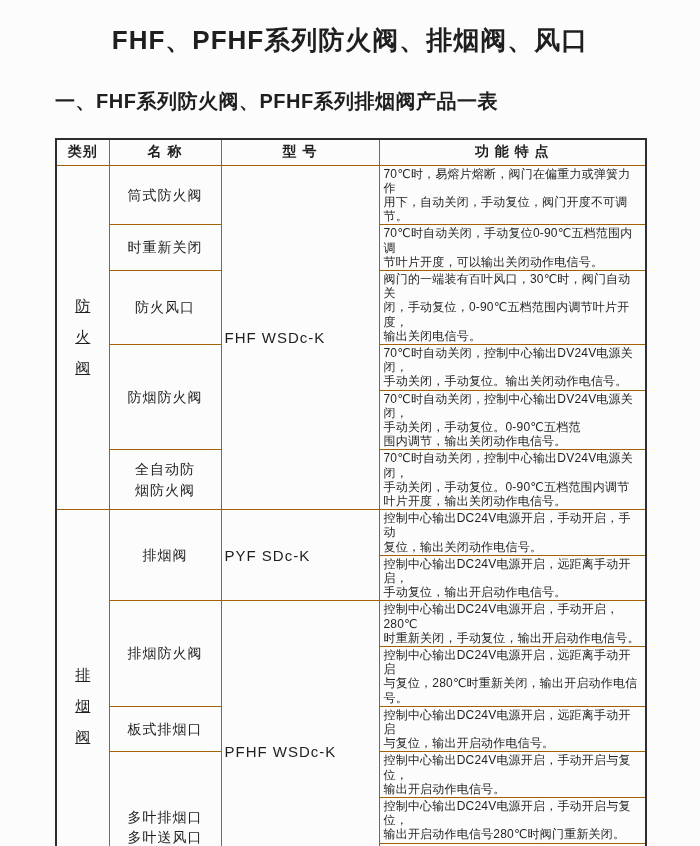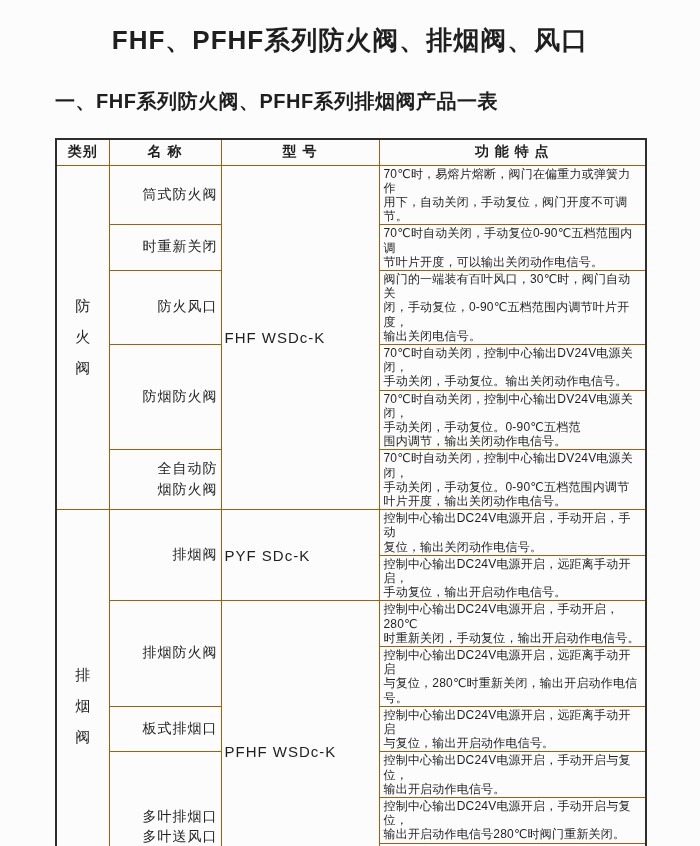--- a/index.html
+++ b/index.html
@@ -31,25 +31,25 @@
   td, th {
     border: 1px solid #a16207;
     padding: 1px 3px;
     vertical-align: middle;
     overflow: hidden;
   }
   th { font-size: 14px; font-weight: 600; letter-spacing: 1px; }
   td.cat { text-align: center; font-size: 15px; }
   td.cat .vtext {
     display: inline-block; width: 1.05em;
-    word-break: break-all; line-height: 2.05; text-align: center;
+    word-break: break-all; line-height: 2.05; text-align: center; text-decoration: underline;
   }
   td.name {
-    text-align: right; font-size: 14px; letter-spacing: 1px;
-    white-space: pre-line; line-height: 1.45; font-family: Liberation Mono, monospace;
+    text-align: center; font-size: 14px; letter-spacing: 1px;
+    white-space: pre-line; line-height: 1.45;
   }
   td.model {
     text-align: left; font-size: 15px; letter-spacing: 1px;
     white-space: pre-line; line-height: 1.4;
   }
   td.feat {
     font-size: 12px; line-height: 14.2px;
     white-space: pre-line; letter-spacing: 0.2px;
     padding: 1px 4px;
   }

